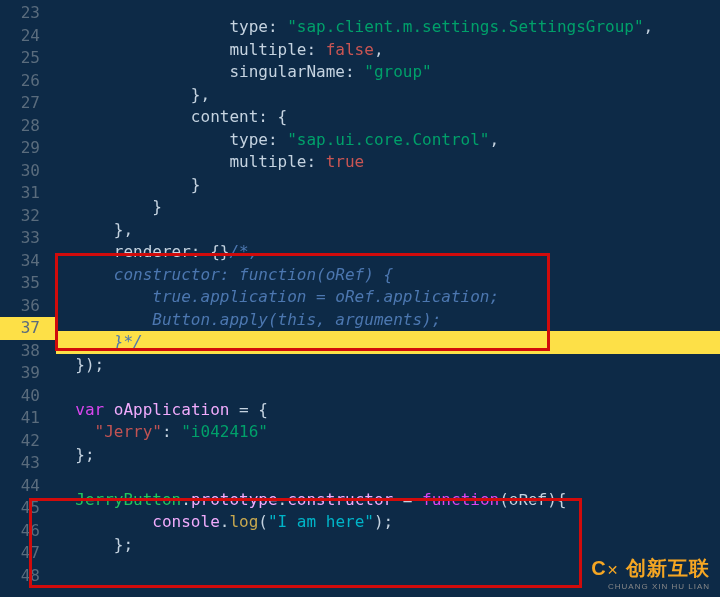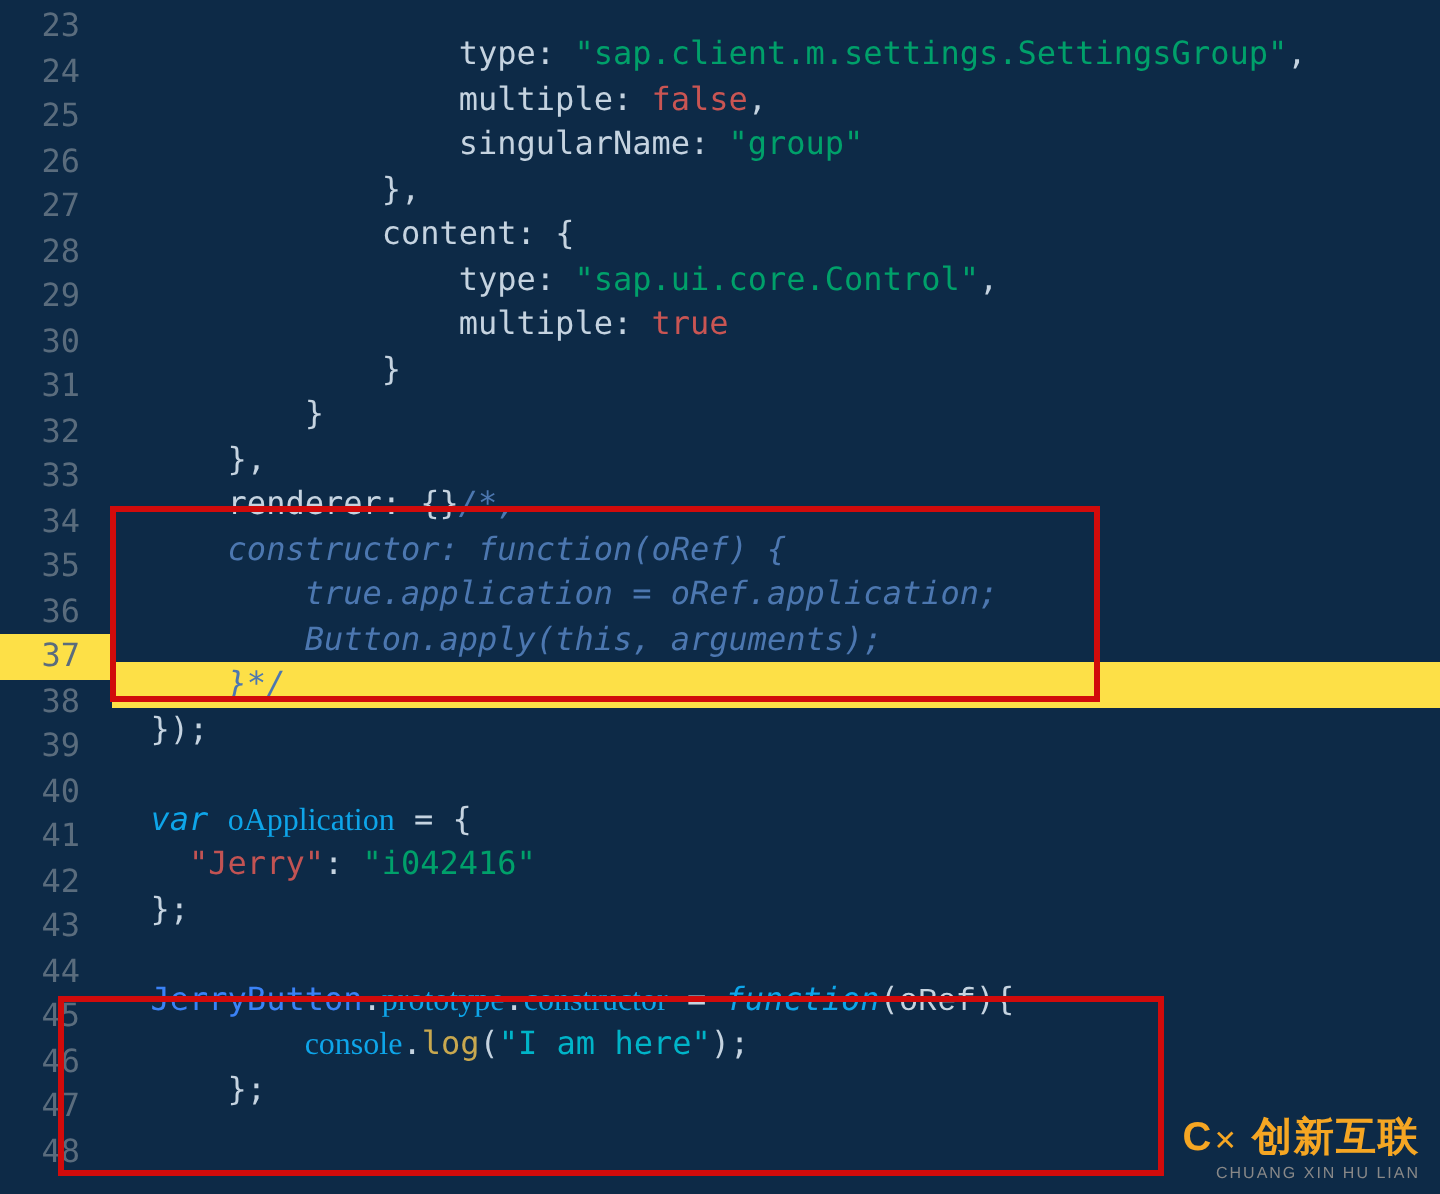--- a/index.html
+++ b/index.html
@@ -52,23 +52,23 @@
     position: relative;
   }
   .line37 {
     background: #fde047;
   }
   .tok-punc   { color: #c5d3e0; }
   .tok-prop   { color: #c5d3e0; }
   .tok-str    { color: #00a06a; } 
   .tok-strc   { color: #00b4c8; } 
   .tok-const  { color: #c95553; } 
-  .tok-kw     { color: #0ea5e9; font-style: italic; } 
-  .tok-var    { color: #0ea5e9; font-family: Liberation Serif, serif; } 
-  .tok-cls    { color: #3b82f6; } 
+  .tok-kw     { color: #d946ef; } 
+  .tok-var    { color: #f0abfc; } 
+  .tok-cls    { color: #22c55e; } 
   .tok-fn     { color: #c8a84f; } 
   .tok-cmt    { color: #4c77b0; font-style: italic; }
   .tok-key    { color: #c25353; } 
   .tok-ident  { color: #c5d3e0; font-family: Liberation Mono, monospace; }
 
   .redbox1 {
     position: absolute;
     left: 55px;
     top: 253px;
     width: 495px;

